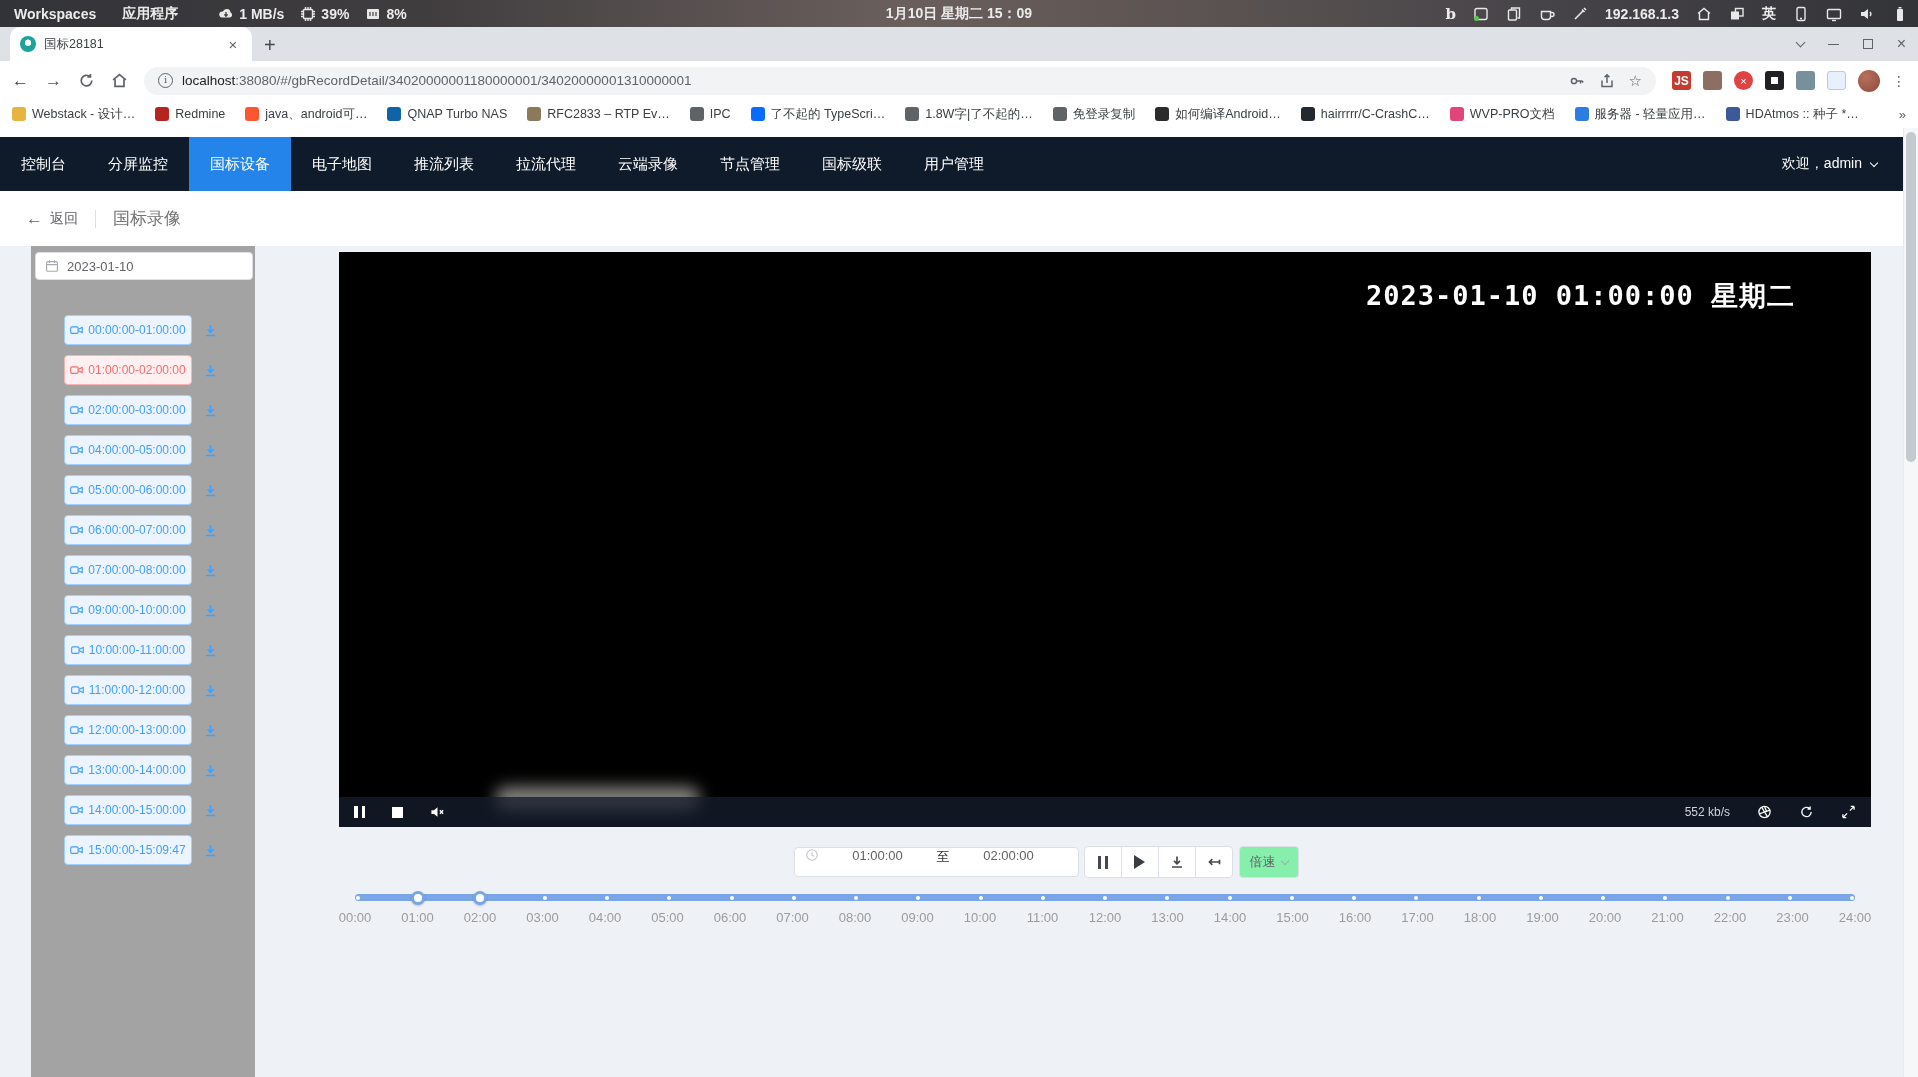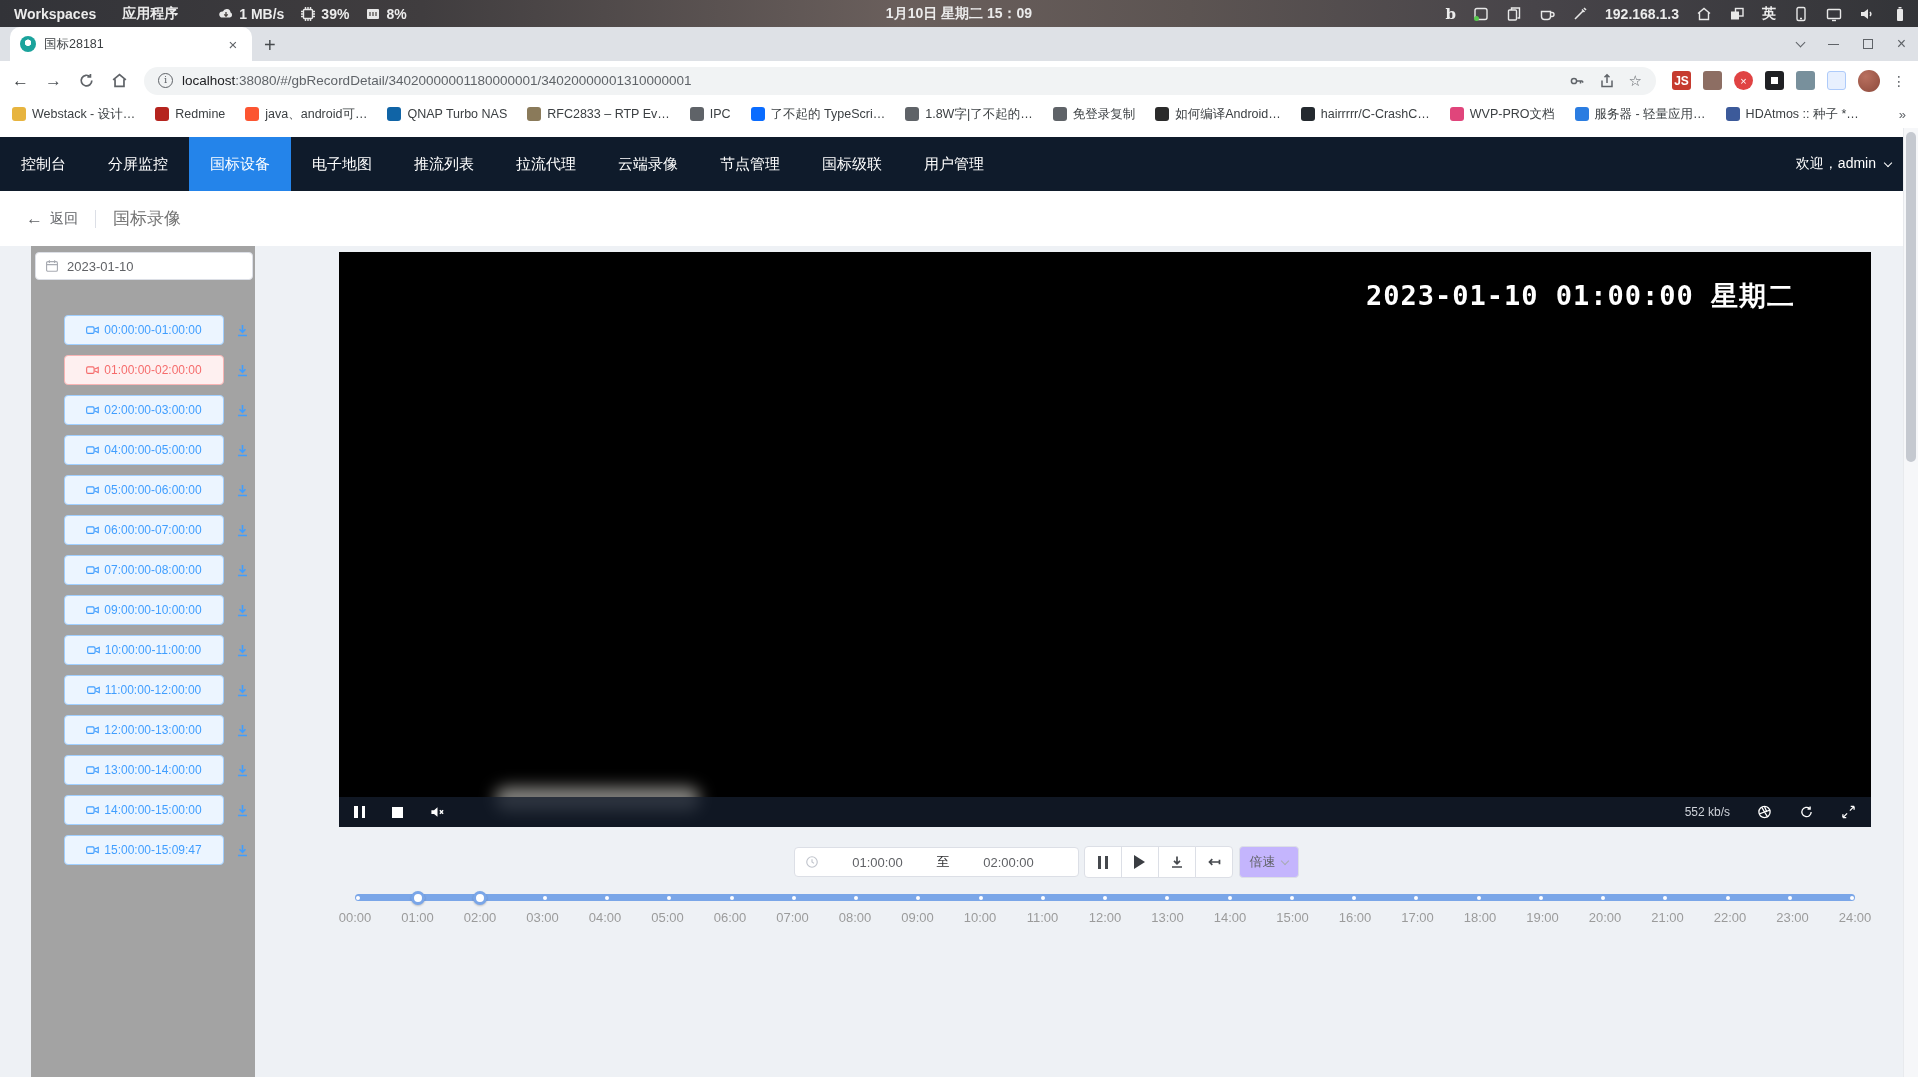--- a/index.html
+++ b/index.html
@@ -74,39 +74,39 @@
   .page { position:relative; height:949px; background:#fff; }
   .viewport { margin-right:15px; }
   .page-scrollbar { position:absolute; top:0; right:0; width:15px; height:100%; background:#f6f7f9; border-left:1px solid #e8eaed; }
   .page-scroll-thumb { position:absolute; top:4px; left:2px; width:10px; height:330px; background:#c5c9d0; border-radius:5px; }
   .white-gap { height:9px; background:#fff; }
 
   .navbar { height:54px; background:#0f1b2b; display:flex; align-items:center; color:#fff; }
   .nav-items { display:flex; height:100%; }
   .nav-item { padding:0 21px; line-height:54px; font-size:15px; white-space:nowrap; }
   .nav-item.active { background:#2484ea; }
-  .nav-right { margin-left:auto; display:flex; align-items:center; gap:9px; padding-right:12px; font-size:14px; }
+  .nav-right { margin-left:auto; display:flex; align-items:center; gap:9px; padding-right:26px; font-size:14px; }
   .chev-sm { width:6px; height:6px; border-right:1.4px solid #fff; border-bottom:1.4px solid #fff; transform:rotate(45deg); margin-top:-3px; }
 
   .breadcrumb-bar { height:55px; background:#fff; display:flex; align-items:center; padding-left:26px; }
   .back-group { display:flex; align-items:center; gap:7px; color:#606266; font-size:14px; }
   .back-arrow { font-size:17px; }
   .bc-divider { width:1px; height:18px; background:#dcdfe6; margin:0 17px; }
   .bc-title { font-size:17px; font-weight:400; color:#737373; }
 
   .content { display:flex; height:831px; background:#eef1f5; }
 
   
   .sidebar { width:224px; margin-left:31px; background:#a3a3a3; padding:6px 0 0 4px; flex:none; }
   .date-input { width:218px; height:28px; border:1px solid #dcdfe6; border-radius:4px; background:#fff;
     display:flex; align-items:center; gap:8px; padding-left:9px; color:#606266; font-size:13px; }
   .date-input svg { stroke:#a8abb2; fill:none; stroke-width:1.3; width:14px; height:14px; }
   .rec-list { margin-top:30px; }
   .rec-row { height:40px; display:flex; align-items:center; padding-left:29px; }
-  .rec-btn { width:160px; height:30px; border:1px solid #a0cfff; background:#ecf5ff; color:#409eff; border-radius:4px;
+  .rec-btn { width:128px; height:30px; border:1px solid #a0cfff; background:#ecf5ff; color:#409eff; border-radius:4px;
     font-size:12px; display:flex; align-items:center; justify-content:center; gap:5px; font-family:inherit; }
   .rec-btn.danger { border-color:#f8b4b4; background:#fef0f0; color:#f56c6c; }
   .rec-btn svg { stroke:currentColor; fill:none; stroke-width:1.2; width:13px; height:12px; flex:none; }
   .dl { margin-left:11px; display:flex; }
   .dl svg { stroke:#409eff; fill:none; stroke-width:1.6; width:15px; height:15px; }
 
   
   .main { flex:1; position:relative; min-width:0; }
   .player { margin:6px 32px 0 84px; height:575px; background:#000; position:relative; }
   .video-canvas { position:absolute; top:0; bottom:0; left:144px; right:140px;
@@ -124,35 +124,35 @@
     display:flex; align-items:center; padding:0 15px; gap:27px; }
   .pb-pause { display:flex; gap:4px; }
   .pb-pause i { width:3.5px; height:12px; background:#fff; }
   .pb-stop { width:11px; height:11px; background:#fff; }
   .player-bar svg { stroke:#fff; fill:none; stroke-width:1.4; width:15px; height:14px; }
   .pb-right { margin-left:auto; display:flex; align-items:center; gap:27px; color:#cfd3da; font-size:12px; }
 
   
   .controls-row { display:flex; align-items:center; justify-content:center; margin-top:19px; transform:translateX(-33px); }
   .time-range { width:285px; height:30px; border:1px solid #dcdfe6; border-radius:4px; background:#fff;
-    display:flex; align-items:center; font-size:13px; color:#606266; padding:0 10px; }
+    display:flex; align-items:flex-start; font-size:13px; color:#606266; padding:0 10px; }
   .time-range svg { stroke:#c0c4cc; fill:none; stroke-width:1.3; width:14px; height:14px; flex:none; }
   .tr-val { flex:1; text-align:center; }
   .tr-sep { color:#303133; }
   .btn-group { display:flex; margin-left:5px; }
   .pbtn { width:38px; height:32px; background:#fff; border:1px solid #dcdfe6; display:flex; align-items:center;
     justify-content:center; margin-left:-1px; color:#45484d; }
   .pbtn:first-child { border-radius:4px 0 0 4px; margin-left:0; }
   .pbtn:last-child { border-radius:0 4px 4px 0; }
   .pbtn svg { stroke:#45484d; fill:none; stroke-width:1.7; width:16px; height:16px; }
   .c-pause { display:flex; gap:4px; }
   .c-pause i { width:3px; height:13px; background:#45484d; }
   .c-play { width:0; height:0; border-left:11px solid #3a3d42; border-top:7px solid transparent; border-bottom:7px solid transparent; }
   .speed-btn { margin-left:6px; height:32px; min-width:56px; padding:0 10px; border:1px solid #dcdfe6; border-radius:4px;
-    background:#c4b5fd; display:flex; align-items:center; justify-content:center; gap:6px; font-size:13px; color:#606266; }
+    background:#86efac; display:flex; align-items:center; justify-content:center; gap:6px; font-size:13px; color:#606266; }
   .chev-gray { width:6px; height:6px; border-right:1.4px solid #a8abb2; border-bottom:1.4px solid #a8abb2; transform:rotate(45deg); margin-top:-3px; }
 
   
   .timeline { margin:16px 0 0 100px; width:1500px; position:relative; }
   .tl-track { height:7px; background:#7aa6e8; border-radius:4px; position:relative; }
   .tl-dots { position:absolute; left:1px; right:1px; top:50%; transform:translateY(-50%); display:flex; justify-content:space-between; }
   .tl-dot { width:4px; height:4px; background:#fff; border-radius:50%; }
   .tl-handle { position:absolute; top:50%; transform:translate(-50%,-50%); width:14px; height:14px; background:#fff;
     border:3px solid #7aa6e8; border-radius:50%; box-shadow:0 1px 2px rgba(0,0,0,0.2); }
   .tl-labels { display:flex; justify-content:space-between; margin:9px -21px 0; }

